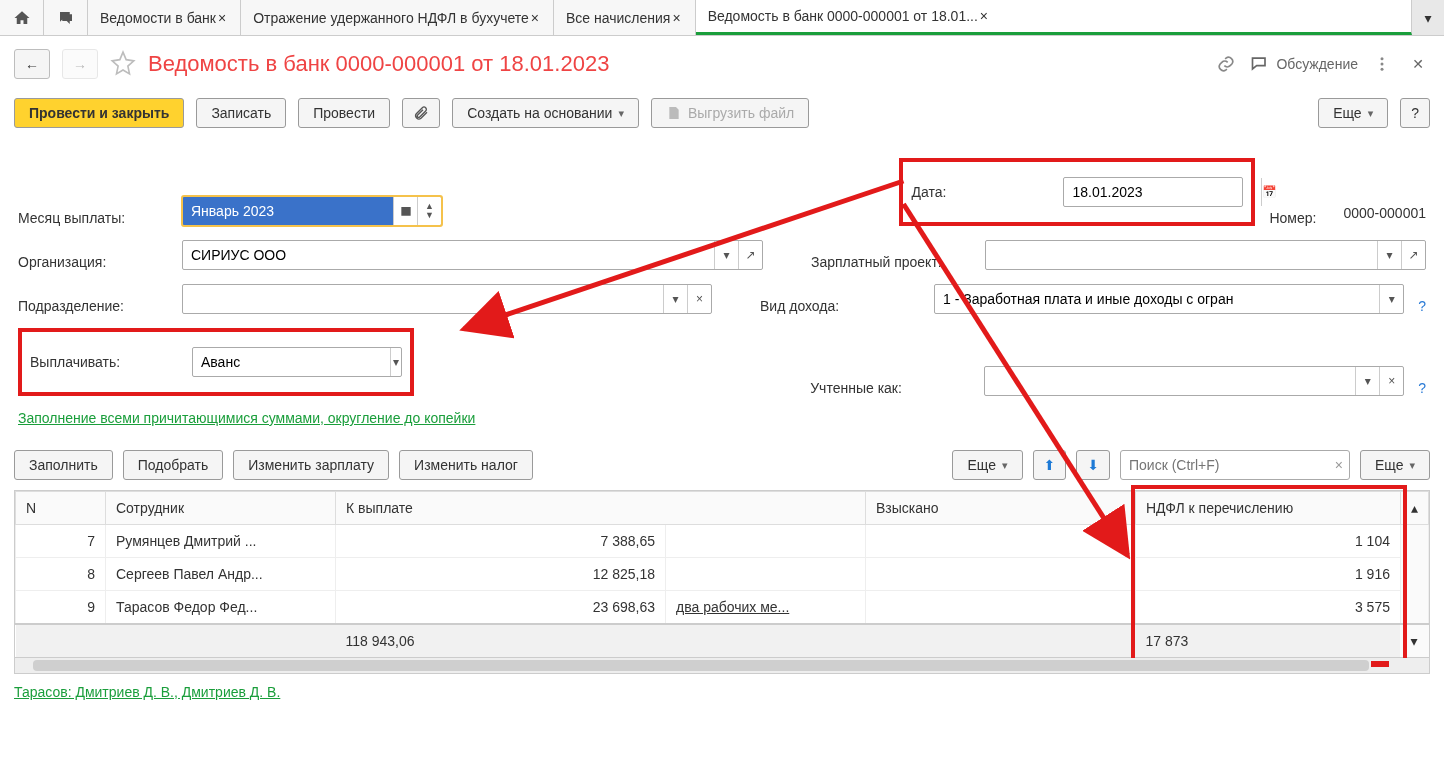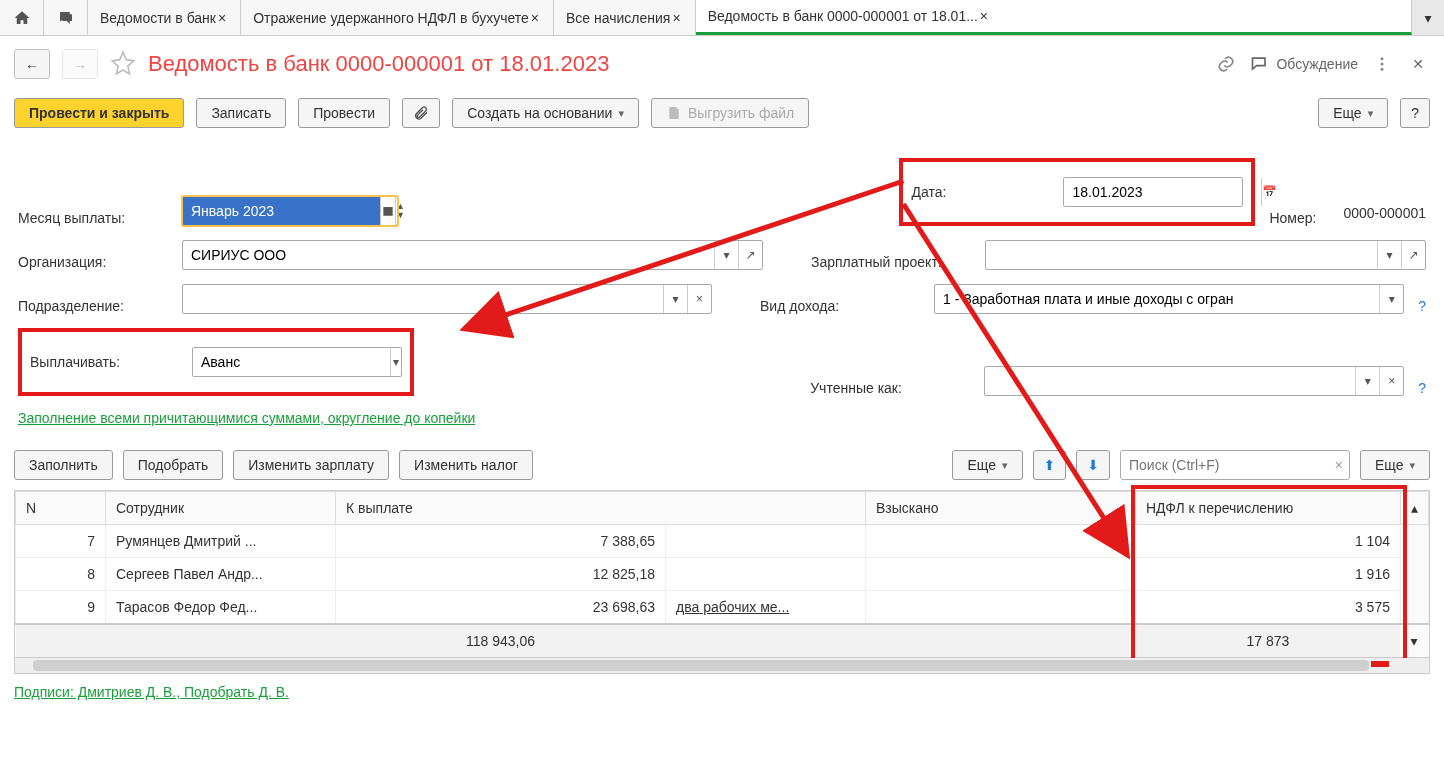--- a/index.html
+++ b/index.html
@@ -138,21 +138,21 @@
   table { width: 100%; border-collapse: collapse; }
   thead th {
     text-align: left; font-weight: normal;
     border: 1px solid #ddd; padding: 8px 10px; background: #fafafa;
     position: relative;
   }
   tbody td { border: 1px solid #eee; padding: 8px 10px; }
   tbody td.num { text-align: right; }
   tbody td.link { text-decoration: underline; cursor: pointer; }
   tfoot td { border-top: 2px solid #ccc; padding: 8px 10px; background: #f1f1f1; }
-  tfoot td.num { text-align: center; font-weight: normal; }
+  tfoot td.num { text-align: left; font-weight: normal; }
   .scroll-right { width: 18px; background: #fafafa; }
   .red-col-box {
     position: absolute;
     border: 4px solid #e21a1a;
     pointer-events: none;
   }
 
   
   .footer-sign { padding: 10px 14px; }
 
@@ -263,21 +263,21 @@
     <span>Еще</span>
       <span class="caret">▾</span>
   </div>
   <div class="btn icon-only">?</div>
 </div>
 
 <div class="form">
 
   <div class="form-row">
     <div class="label">Месяц выплаты:</div>
-    <div class="field month-highlight" style="width:216px">
+    <div class="field month-highlight" style="width:260px">
       <input value="Январь 2023" style="">
       <div class="fbtn">
         <svg viewBox="0 0 24 24" width="14" height="14" fill="#555">
             <path d="M4 5h16v15H4zM4 9h16M8 3v4M16 3v4"></path>
           </svg>
       </div>
       <div class="fbtn" style="flex-direction:column;font-size:9px;line-height:1">
         <span>▲</span>
           <span>▼</span>
       </div>
@@ -444,21 +444,21 @@
   </table>
 
   <div class="red-col-box" id="ndfl-col-box" style="left: 1115.5px; top: -6px; width: 276.969px; height: 180px;"></div>
 </div>
 <div class="hscroll">
   <div class="thumb"></div>
   <div class="red-tick"></div>
 </div>
 
 <div class="footer-sign">
-  <span class="link-green">Подписи: Дмитриев Д. В., Подобрать Д. В.</span>
+  <span class="link-green">Тарасов: Дмитриев Д. В., Дмитриев Д. В.</span>
 </div>
 
 <svg class="overlay">
   <defs>
     <marker id="ah" viewBox="0 0 10 10" refX="9" refY="5" markerWidth="10" markerHeight="10" orient="auto">
       <path d="M0 0L10 5L0 10z" fill="#e21a1a"></path>
     </marker>
   </defs>
 
   <line id="arrow1" stroke="#e21a1a" stroke-width="5" marker-end="url(#ah)" x1="903.46875" y1="181" x2="464" y2="329"></line>

